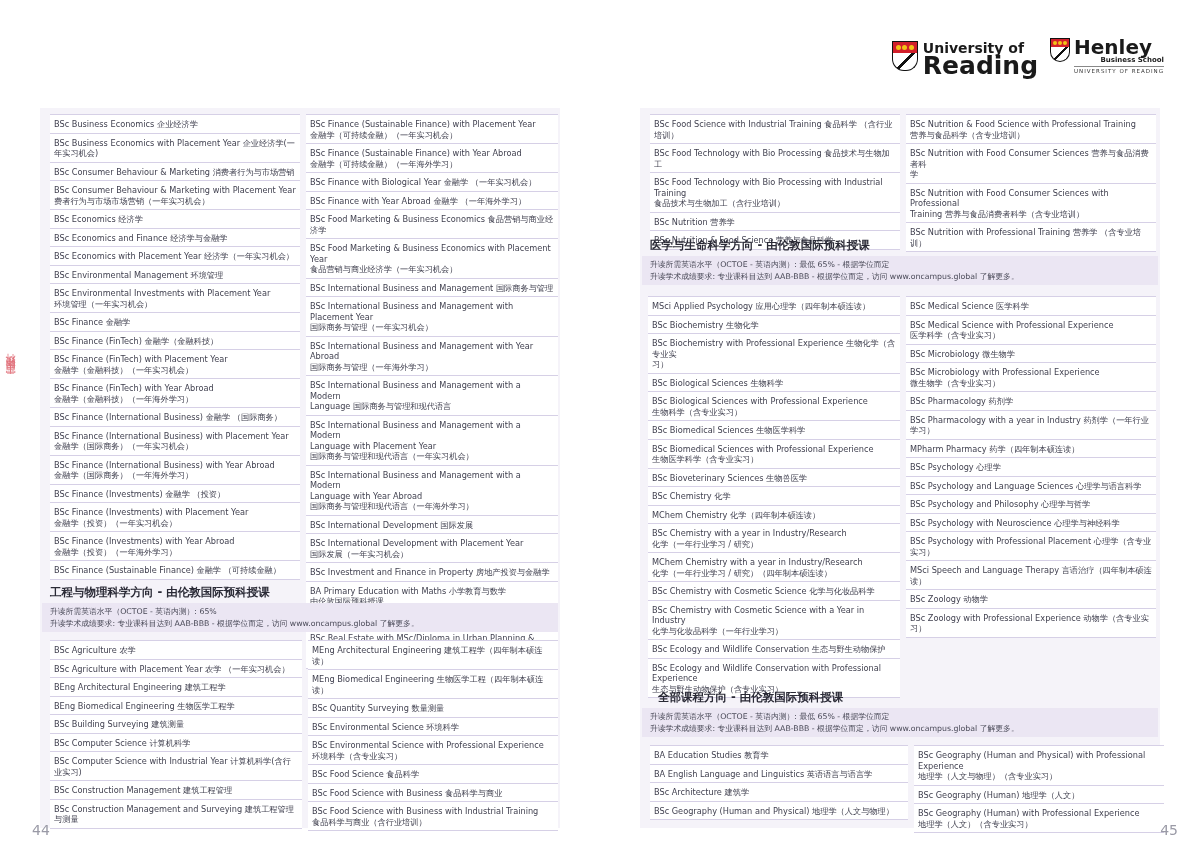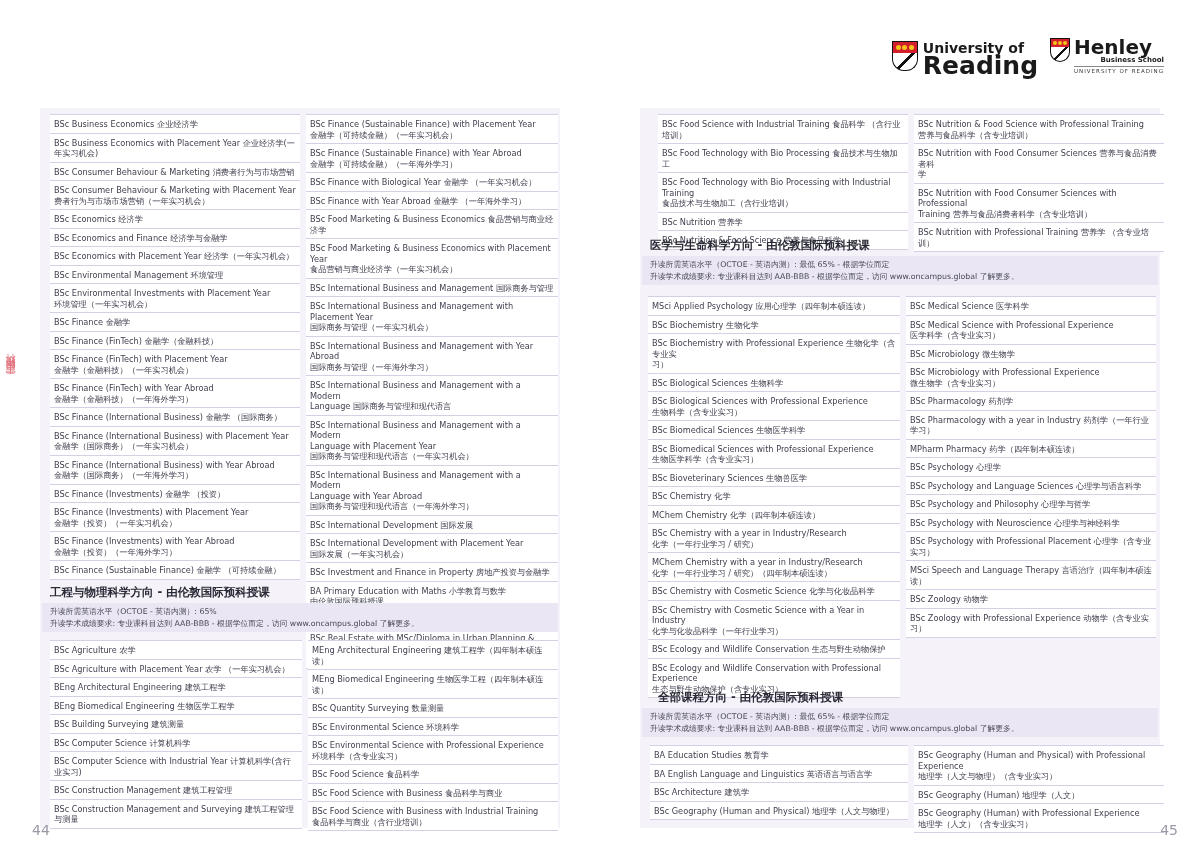--- a/index.html
+++ b/index.html
@@ -307,21 +307,21 @@
       </div>
       <div class="henley-text">
         <span class="a">Henley</span>
         <span class="b">Business School</span>
         <span class="c">UNIVERSITY OF READING</span>
       </div>
     </div>
   </div>
 
   <div class="grid" style="left:50px; top:114px;">
-    <div class="col" style="width:250px;margin-left:8px;">
+    <div class="col" style="width:250px;">
         <div class="item">
           <span>BSc Food Science with Industrial Training 食品科学 （含行业培训）</span>
         </div>
         <div class="item">
           <span>BSc Food Technology with Bio Processing 食品技术与生物加工</span>
         </div>
         <div class="item">
           <span>BSc Food Technology with Bio Processing with Industrial Training
 食品技术与生物加工（含行业培训）</span>
         </div>

